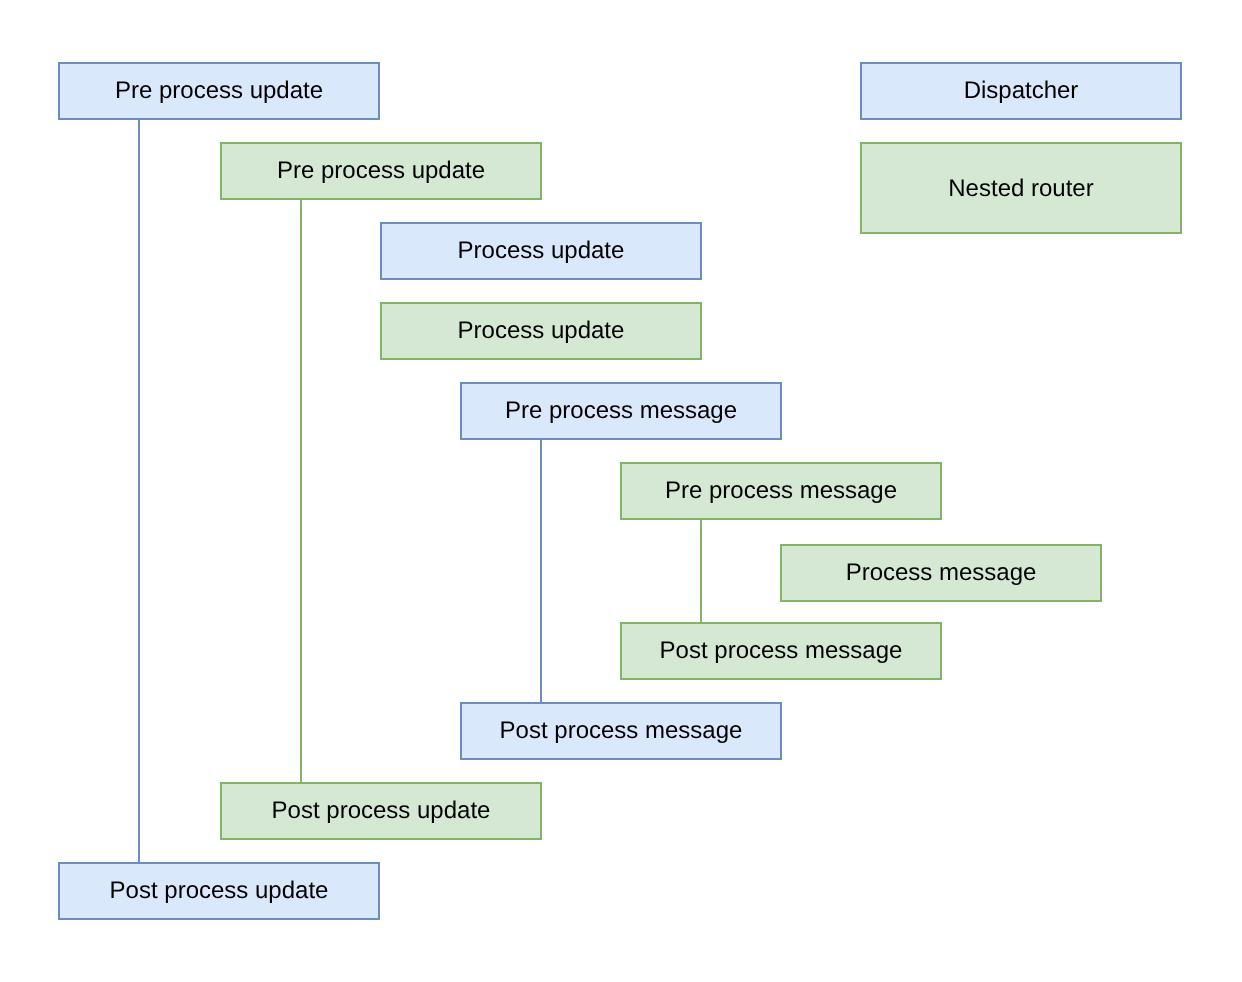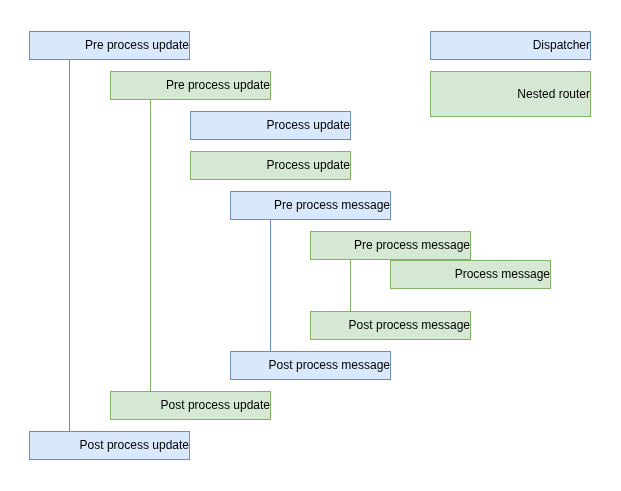--- a/index.html
+++ b/index.html
@@ -17,21 +17,21 @@
     background: #ffffff;
     overflow: hidden;
   }
   .node {
     position: absolute;
     box-sizing: border-box;
     border-width: 1px;
     border-style: solid;
     display: flex;
     align-items: center;
-    justify-content: flex-end;
+    justify-content: center;
     font-size: 12px;
     line-height: 1.2;
     color: #000000;
     text-align: center;
     white-space: nowrap;
     user-select: none;
   }
   .node.blue {
     background: #dae8fc;
     border-color: #6c8ebf;
@@ -66,21 +66,21 @@
     </div>
     <div class="node green" style="left: 190px; top: 151px; width: 161px; height: 29px;">
       <span>Process update</span>
     </div>
     <div class="node blue" style="left: 230px; top: 191px; width: 161px; height: 29px;">
       <span>Pre process message</span>
     </div>
     <div class="node green" style="left: 310px; top: 231px; width: 161px; height: 29px;">
       <span>Pre process message</span>
     </div>
-    <div class="node green" style="left: 390px; top: 260px; width: 161px; height: 29px;">
+    <div class="node green" style="left: 390px; top: 272px; width: 161px; height: 29px;">
       <span>Process message</span>
     </div>
     <div class="node green" style="left: 310px; top: 311px; width: 161px; height: 29px;">
       <span>Post process message</span>
     </div>
     <div class="node blue" style="left: 230px; top: 351px; width: 161px; height: 29px;">
       <span>Post process message</span>
     </div>
     <div class="node green" style="left: 110px; top: 391px; width: 161px; height: 29px;">
       <span>Post process update</span>

